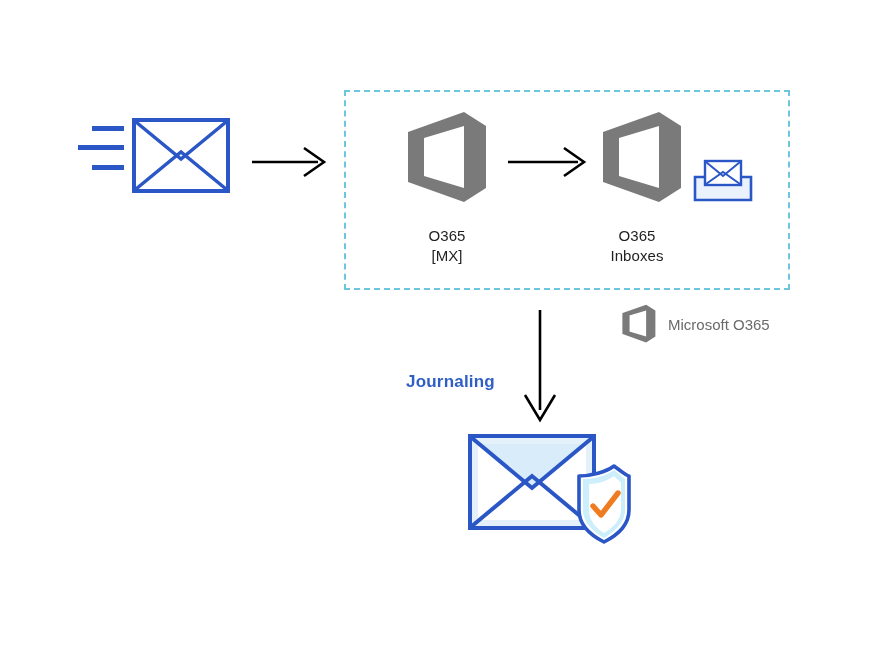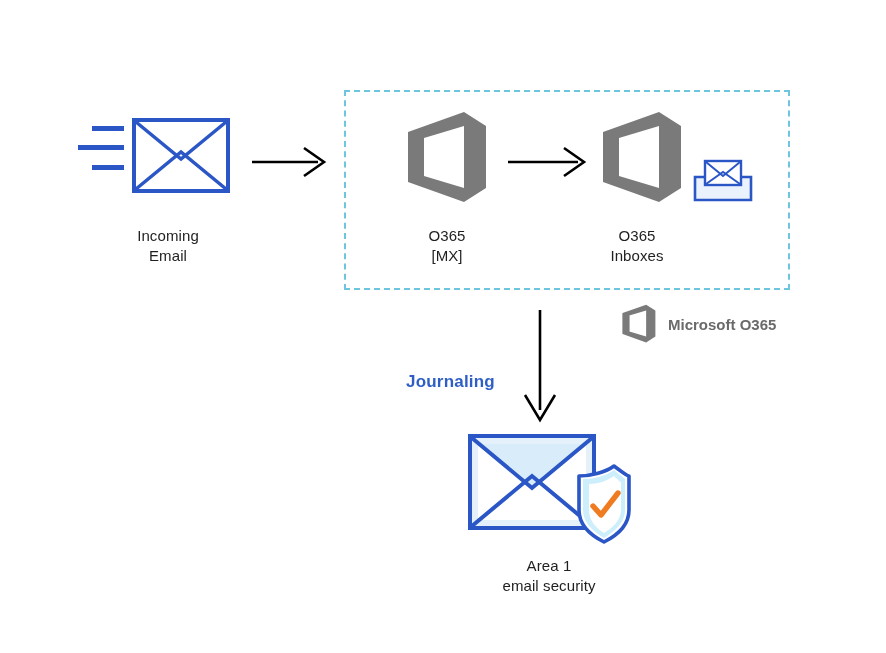--- a/index.html
+++ b/index.html
@@ -116,21 +116,20 @@
   }
   #legend-o365-icon {
     width: 38px;
     height: 42px;
   }
   #legend-o365-label {
     font-family: "Liberation Sans", sans-serif;
     font-size: 15px;
     color: #6a6a6a;
     white-space: nowrap;
-    font-weight: bold;
   }
   
   #journaling-label {
     position: absolute;
     left: 406px;
     top: 354px;
     font-family: "Liberation Sans", sans-serif;
     font-size: 17px;
     font-weight: bold;
     color: #2f5fc4;
@@ -163,22 +162,20 @@
       <rect x="22" y="8" width="32" height="5" fill="#2a56c6"></rect>
       <rect x="8" y="27" width="46" height="5" fill="#2a56c6"></rect>
       <rect x="22" y="47" width="32" height="5" fill="#2a56c6"></rect>
 
       <rect x="64" y="2" width="94" height="71" fill="#ffffff" stroke="#2a56c6" stroke-width="4"></rect>
 
       <path d="M 66 4 L 111 41 L 156 4" fill="none" stroke="#2a56c6" stroke-width="3.5" stroke-linejoin="miter"></path>
       <path d="M 66 71 L 111 34 L 156 71" fill="none" stroke="#2a56c6" stroke-width="3.5" stroke-linejoin="miter"></path>
     </svg>
   </div>
-  <div class="node-label" id="incoming-email-label">Incoming
-Email</div>
 
   <div class="node" id="arrow-incoming-to-mx">
     <svg width="80" height="44" viewBox="0 0 80 44">
       <line x1="0" y1="22" x2="66" y2="22" stroke="#000000" stroke-width="2.6"></line>
       <path d="M 52 8 L 72 22 L 52 36" fill="none" stroke="#000000" stroke-width="2.6" stroke-linecap="butt" stroke-linejoin="miter"></path>
     </svg>
   </div>
 
   <div class="node" id="o365-mx-node">
     <svg width="90" height="100" viewBox="0 0 90 100">
@@ -251,16 +248,14 @@
       <path d="M 6 6 L 66 56 L 126 6" fill="none" stroke="#2a56c6" stroke-width="4" stroke-linejoin="miter"></path>
       <path d="M 6 94 L 66 44 L 126 94" fill="none" stroke="#2a56c6" stroke-width="4" stroke-linejoin="miter"></path>
 
       <path d="M 113 44 C 125 44 140 40 148 34 C 156 40 161 44 163 44 L 163 78 C 163 95 148 105 138 110 C 128 105 113 95 113 78 Z" fill="#ffffff" stroke="#2a56c6" stroke-width="3.6" stroke-linejoin="round"></path>
       <path d="M 117 47 C 128 47 140 44 148 38 C 154 43 158 46 159 47 L 159 78 C 159 92 146 101 138 106 C 130 101 117 92 117 78 Z" fill="#cdeefb" stroke="none"></path>
       <path d="M 123 52 C 132 52 141 49 148 44 C 152 48 155 50 155 51 L 155 78 C 155 89 145 97 138 101 C 131 97 123 89 123 78 Z" fill="#ffffff" stroke="none"></path>
 
       <path d="M 127 74 L 135 83 L 152 61" fill="none" stroke="#f07c22" stroke-width="5.4" stroke-linecap="round" stroke-linejoin="round"></path>
     </svg>
   </div>
-  <div class="node-label" id="area1-label">Area 1
-email security</div>
 
 </div>
 
 </body></html>

